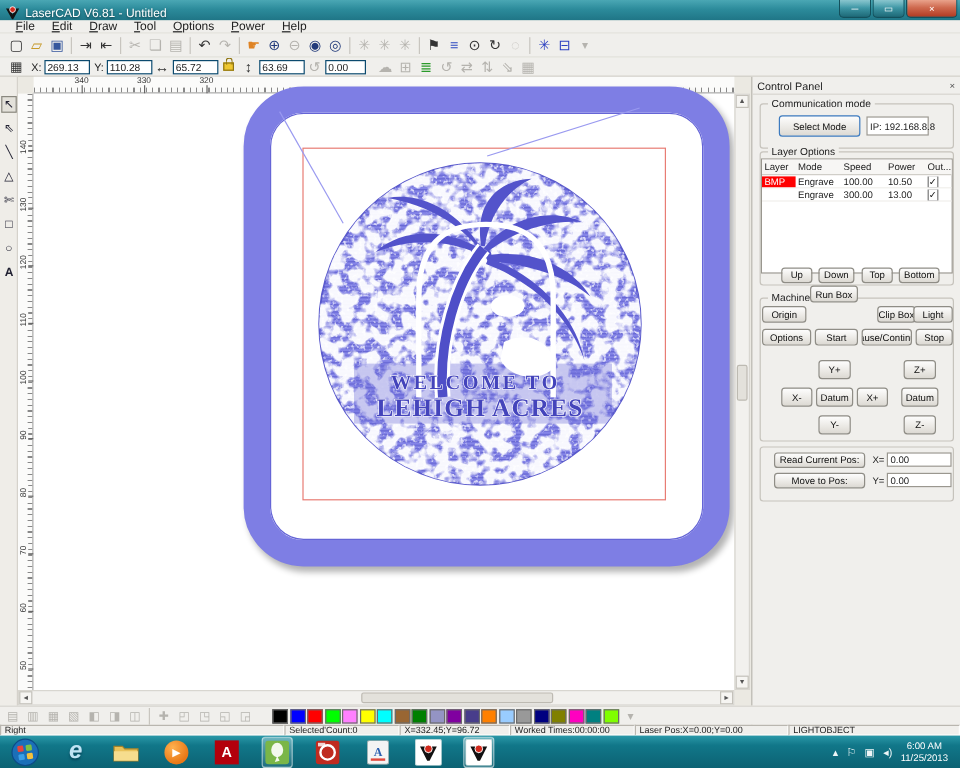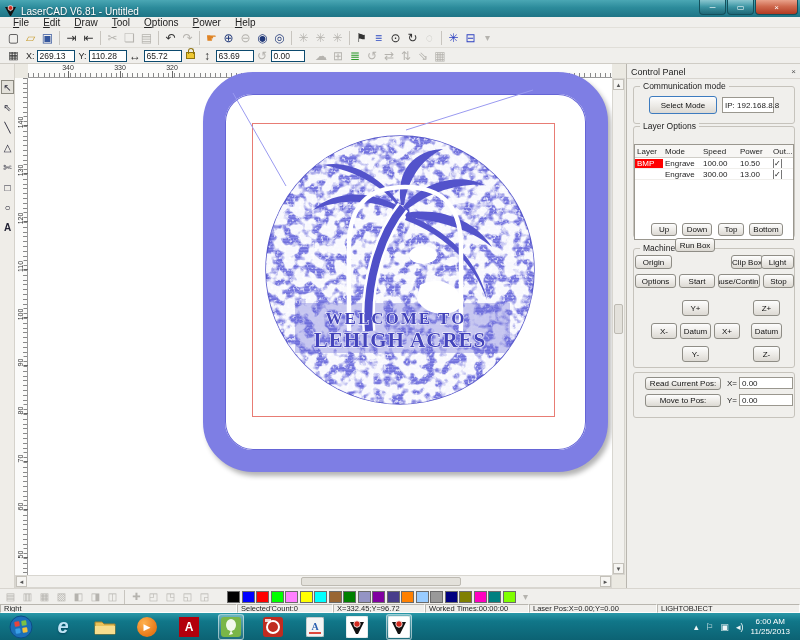--- a/index.html
+++ b/index.html
@@ -67,21 +67,21 @@
   
   #panel { left:626px; top:64px; width:174px; height:540px; background:#f0efec; border-left:1px solid #b9b6af; font-size:8.5px; }
   #paneltitle { position:absolute; left:4px; top:3px; font-size:9px; }
   #panelclose { position:absolute; right:5px; top:3px; font-size:8px; color:#555; }
   #paneltitlebar { position:absolute; left:0; top:0; width:174px; height:15px; border-bottom:1px solid #d8d5cf; }
   .group { position:absolute; border:1px solid #c6c3bc; border-radius:3px; }
   .group-label { position:absolute; top:-6px; left:6px; background:#f0efec; padding:0 3px; font-size:8.5px; color:#222; white-space:nowrap; }
   .btn { position:absolute; background:linear-gradient(180deg,#fdfdfd,#eceae6 55%,#dcd9d3); border:1px solid #8f8d86; border-radius:3px; font-size:8px; display:flex; align-items:center; justify-content:center; overflow:hidden; white-space:nowrap; color:#111; }
   .field { position:absolute; background:#fff; border:1px solid #9a978f; font-size:8px; display:flex; align-items:center; padding:0 2px; white-space:nowrap; }
   
-  #ltable { position:absolute; left:7px; top:80px; width:160px; height:96px; background:#fff; border:1px solid #9a978f; font-size:8px; }
+  #ltable { position:absolute; left:7px; top:68px; width:160px; height:96px; background:#fff; border:1px solid #9a978f; font-size:8px; }
   #ltable .hrow { display:flex; border-bottom:1px solid #d0cec8; background:#f7f6f4; height:13px; align-items:center; }
   #ltable .cell { padding-left:2px; overflow:hidden; white-space:nowrap; }
   .c0{width:28px;} .c1{width:38px;} .c2{width:37px;} .c3{width:33px;} .c4{width:22px;}
   #ltable .drow { display:flex; height:11px; align-items:center; border-bottom:1px solid #f0efec; }
   .chk { width:9px; height:9px; background:#fff; border:1px solid #777; font-size:8px; line-height:8px; text-align:center; color:#111; }
 
   
   #taskbar { left:0; top:613px; width:800px; height:27px; background:linear-gradient(180deg,#2a98a8 0%,#117789 30%,#0c6273 100%); display:flex; align-items:center; }
   .tbicon { width:26px; height:26px; margin-left:16px; display:flex; align-items:center; justify-content:center; flex:0 0 auto; border-radius:3px; }
   .tbicon.framed { background:linear-gradient(180deg,rgba(255,255,255,.35),rgba(255,255,255,.08)); border:1px solid rgba(255,255,255,.5); }

